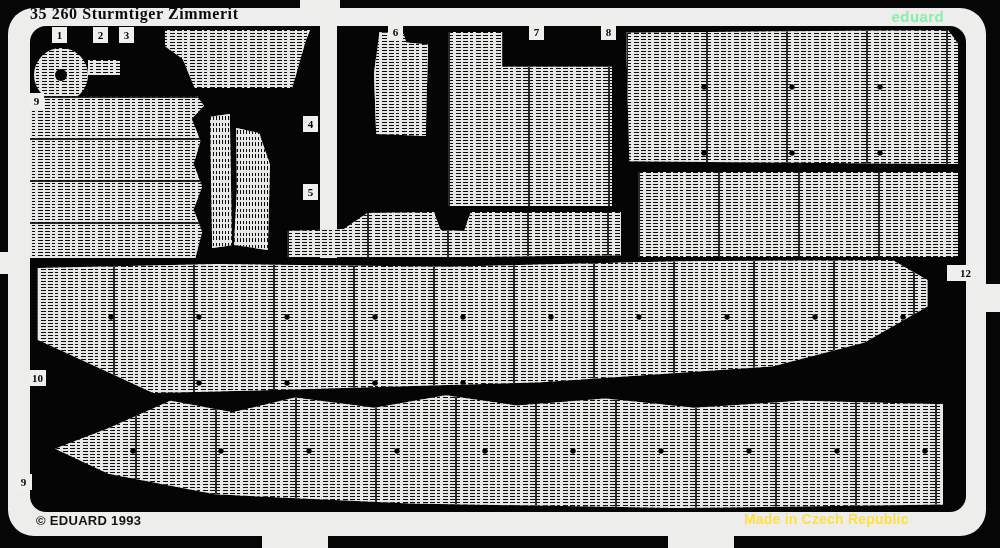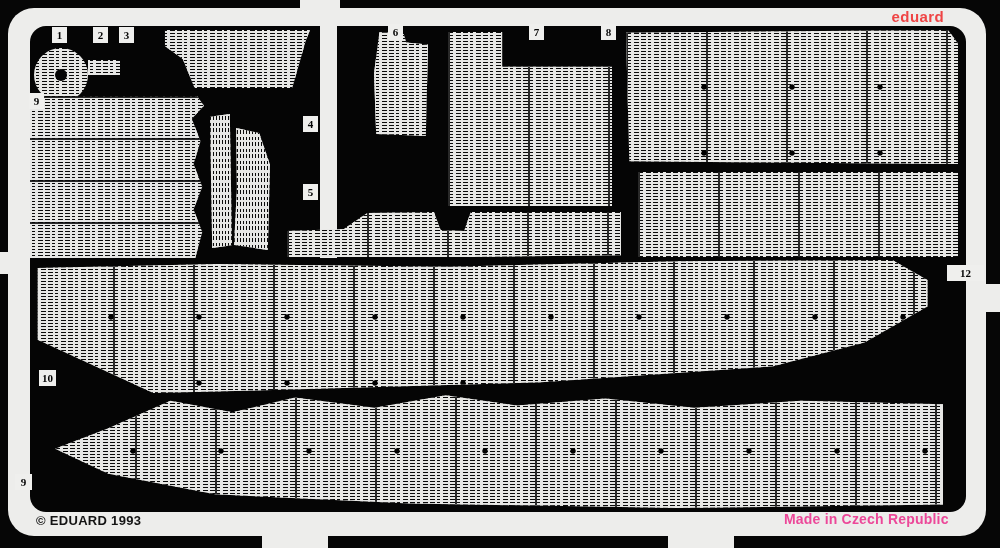--- a/index.html
+++ b/index.html
@@ -36,25 +36,25 @@
        display:flex;align-items:center;justify-content:center;
        font:700 11px "Liberation Serif",serif;}
 
   
   .runner{position:absolute;background:#ededeb;}
 
   
   .title{position:absolute;left:30px;top:5px;font:700 16px "Liberation Serif",serif;
          color:#0b0b0b;letter-spacing:.6px;white-space:nowrap;}
   .brand{position:absolute;right:56px;top:8px;font:700 15px "Liberation Sans",sans-serif;
-         color:#ef4444;letter-spacing:.4px;}
+         color:#86efac;letter-spacing:.4px;}
   .copyright{position:absolute;left:36px;top:513px;font:700 13px "Liberation Sans",sans-serif;
          color:#141414;letter-spacing:.3px;}
   .origin{position:absolute;left:744px;top:511px;font:700 14px "Liberation Sans",sans-serif;
-         color:#ec4899;letter-spacing:.2px;margin-left:40px;}
+         color:#fde047;letter-spacing:.2px;}
 
   .hole{position:absolute;left:50%;top:50%;width:12px;height:12px;margin:-6px 0 0 -6px;
         background:#050505;border-radius:50%;}
 </style>
 </head>
 <body>
 
 <div id="scene">
 
   <div class="frame-outer"></div>
@@ -107,21 +107,22 @@
 
   <div class="tag" style="left:52px;top:27px;">1</div>
   <div class="tag" style="left:93px;top:27px;">2</div>
   <div class="tag" style="left:119px;top:27px;">3</div>
   <div class="tag" style="left:303px;top:116px;">4</div>
   <div class="tag" style="left:303px;top:184px;">5</div>
   <div class="tag" style="left:388px;top:24px;">6</div>
   <div class="tag" style="left:529px;top:24px;">7</div>
   <div class="tag" style="left:601px;top:24px;">8</div>
   <div class="tag" style="left:29px;top:93px;">9</div>
-  <div class="tag" style="left:39px;top:370px;width:17px;text-align:center;">10</div>
+  <div class="tag" style="left:29px;top:370px;width:17px;text-align:center;">10</div>
   <div class="tag" style="left:15px;top:474px;width:17px;">9</div>
   <div class="tag" style="left:947px;top:265px;width:37px;">12</div>
 
+  <div class="title">35 260 Sturmtiger Zimmerit</div>
   <div class="brand">eduard</div>
   <div class="copyright">© EDUARD 1993</div>
   <div class="origin">Made in Czech Republic</div>
 
 </div>
 
 </body></html>

